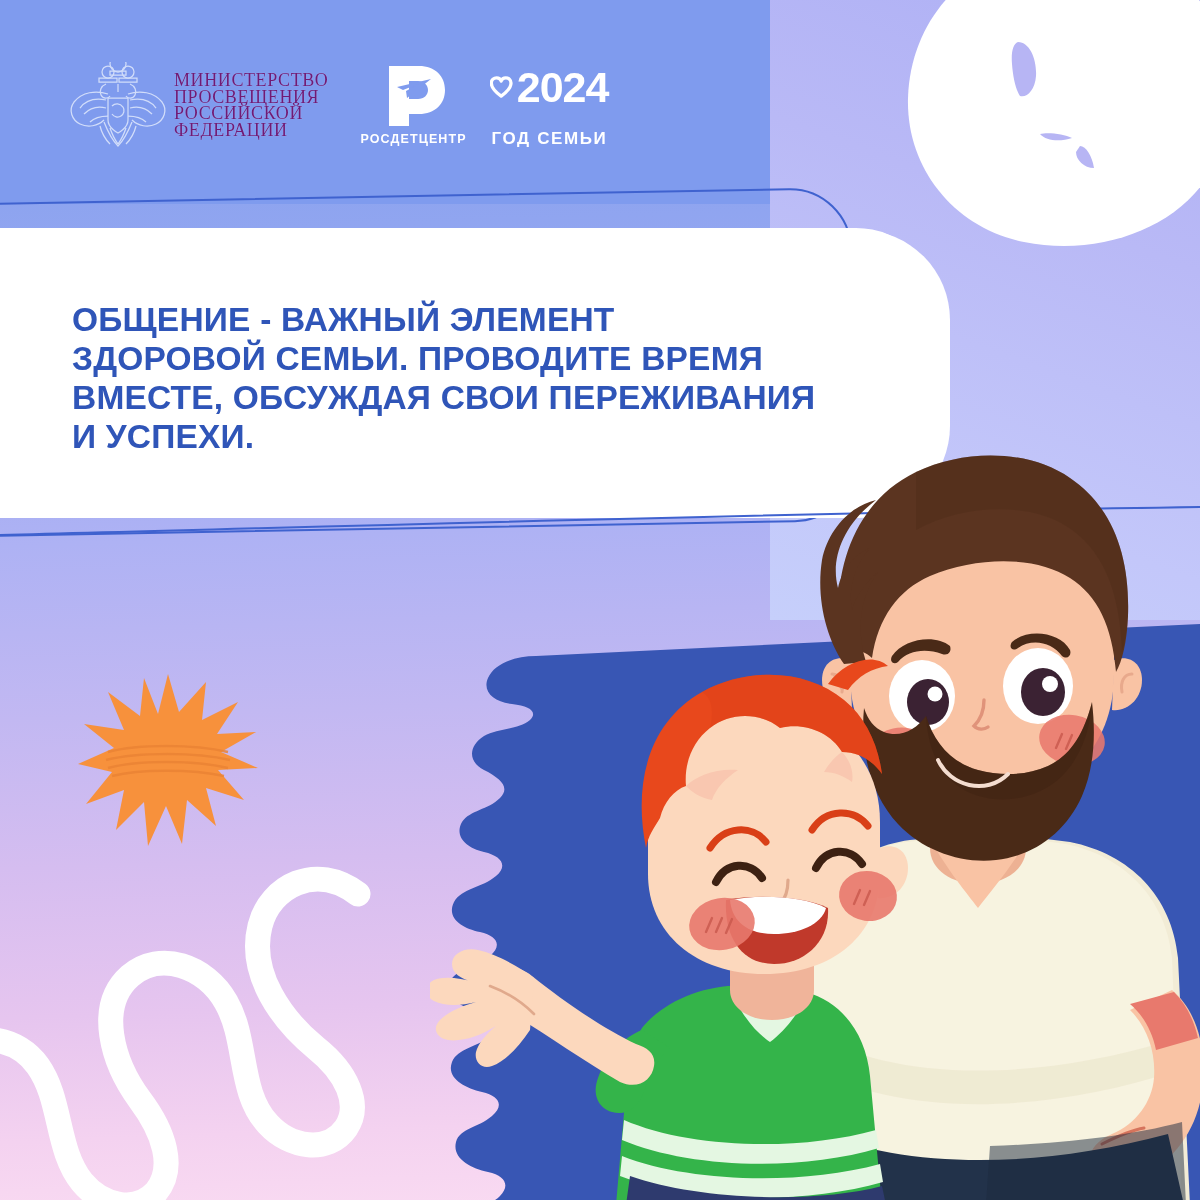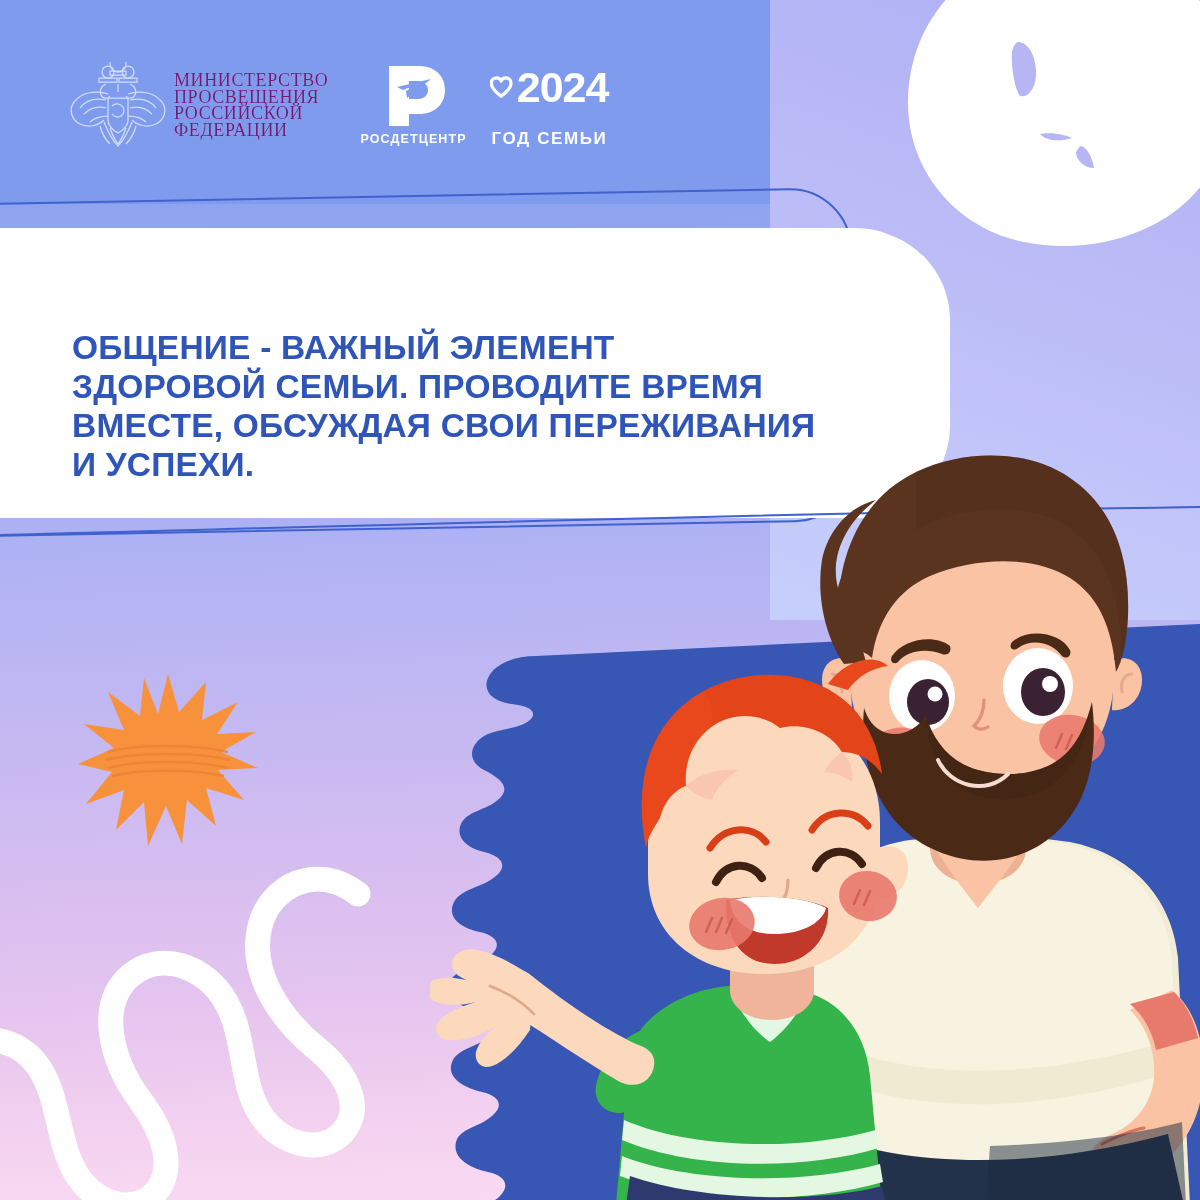--- a/index.html
+++ b/index.html
@@ -86,21 +86,20 @@
   
   .headline{
     position:absolute;left:72px;top:300px;width:800px;
     color:#2f55b8;
     font-family:"Liberation Sans",sans-serif;
     font-weight:bold;
     font-size:33.5px;
     line-height:39px;
     letter-spacing:0.2px;
     white-space:pre-line;
-    margin-top:28px;
   }
 
   
   .logos{
     position:absolute;left:66px;top:58px;height:94px;
     display:flex;align-items:center;gap:0;
   }
   .logo-emblem{width:104px;height:86px;flex:0 0 auto;}
   .logo-emblem svg{display:block;width:100%;height:100%;}
   .logo-ministry-text{

